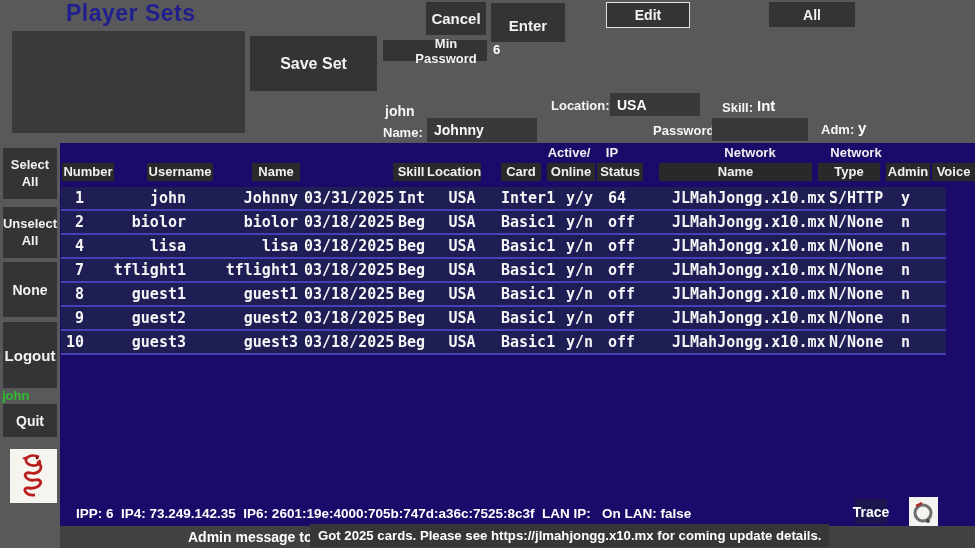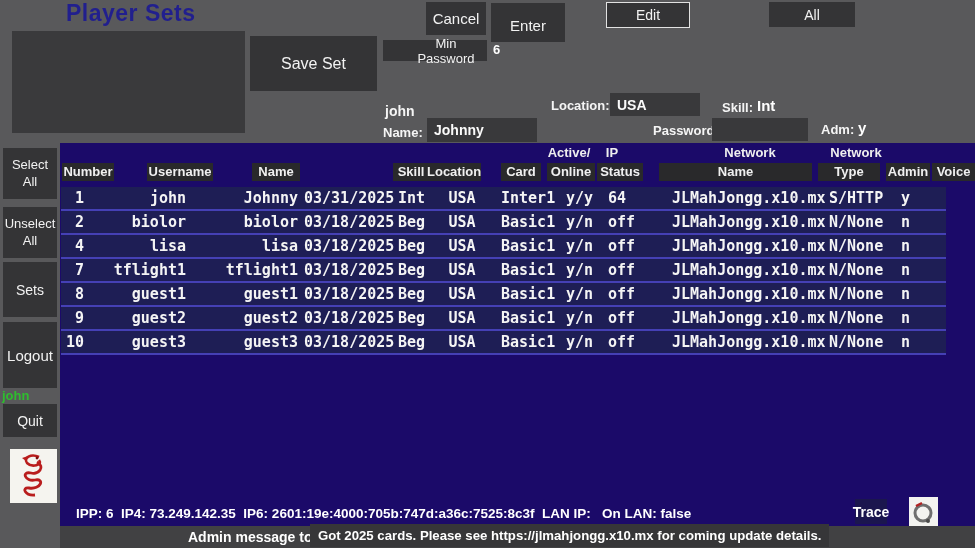--- a/index.html
+++ b/index.html
@@ -3,21 +3,21 @@
 <meta charset="utf-8">
 <style>
   html,body{margin:0;padding:0;}
   body{width:975px;height:548px;overflow:hidden;background:#59595b;
        font-family:"Liberation Sans",sans-serif;-webkit-font-smoothing:antialiased;}
   .app{position:relative;width:975px;height:548px;}
 
   
   .btn{position:absolute;background:#343436;color:#f2f2f2;display:flex;
        align-items:center;justify-content:center;text-align:center;cursor:pointer;
-       font-weight:400;border:none;box-sizing:border-box;}
+       font-weight:700;border:none;box-sizing:border-box;}
 
   .title{position:absolute;left:66px;top:0px;font-size:23px;font-weight:600;
          color:#211f8e;letter-spacing:.5px;}
 
   .listbox{position:absolute;left:12px;top:31px;width:233px;height:102px;background:#3a3a3c;}
 
   
   .lbl{position:absolute;color:#f5f5f5;font-size:13px;font-weight:700;white-space:nowrap;}
   .val{position:absolute;color:#ffffff;font-size:15px;font-weight:700;white-space:nowrap;}
   .input{position:absolute;background:#39393b;color:#fafafa;font-size:14px;font-weight:600;
@@ -77,21 +77,21 @@
   <div class="input" style="left:610px;top:93px;width:90px;height:23px;">USA</div>
   <div class="lbl" style="left:722px;top:100px;">Skill:</div>
   <div class="val" style="left:757px;top:97px;">Int</div>
   <div class="lbl" style="left:653px;top:123px;">Password:</div>
   <div class="input" style="left:712px;top:118px;width:96px;height:23px;"></div>
   <div class="lbl" style="left:821px;top:122px;">Adm:</div>
   <div class="val" style="left:858px;top:119px;">y</div>
 
   <button class="btn" style="left:3px;top:148px;width:54px;height:51px;font-size:13px;line-height:1.25;">Select All</button>
   <button class="btn" style="left:3px;top:207px;width:54px;height:51px;font-size:13px;line-height:1.25;">Unselect All</button>
-  <button class="btn" style="left:3px;top:262px;width:54px;height:55px;font-size:14px;">Sets</button>
+  <button class="btn" style="left:3px;top:262px;width:54px;height:55px;font-size:14px;">None</button>
   <button class="btn" style="left:3px;top:322px;width:54px;height:66px;font-size:15px;">Logout</button>
   <div class="side-user">john</div>
   <button class="btn" style="left:3px;top:404px;width:54px;height:33px;font-size:14px;">Quit</button>
   <div class="dragon">
     <svg width="41" height="48" viewBox="0 0 41 48">
       <path d="M26 5 C18 1 10 6 14 11 C19 16 30 13 26 8" fill="none" stroke="#b91d1d" stroke-width="2.6"></path>
       <path d="M24 10 C33 15 25 23 18 21 C8 19 12 30 22 28 C32 26 28 38 16 36 C8 35 12 44 22 43" fill="none" stroke="#b91d1d" stroke-width="2.8"></path>
       <path d="M9 6 L15 4 L13 9 Z" fill="#b91d1d"></path>
       <circle cx="24" cy="6" r="1.4" fill="#7a0e0e"></circle>
     </svg>

